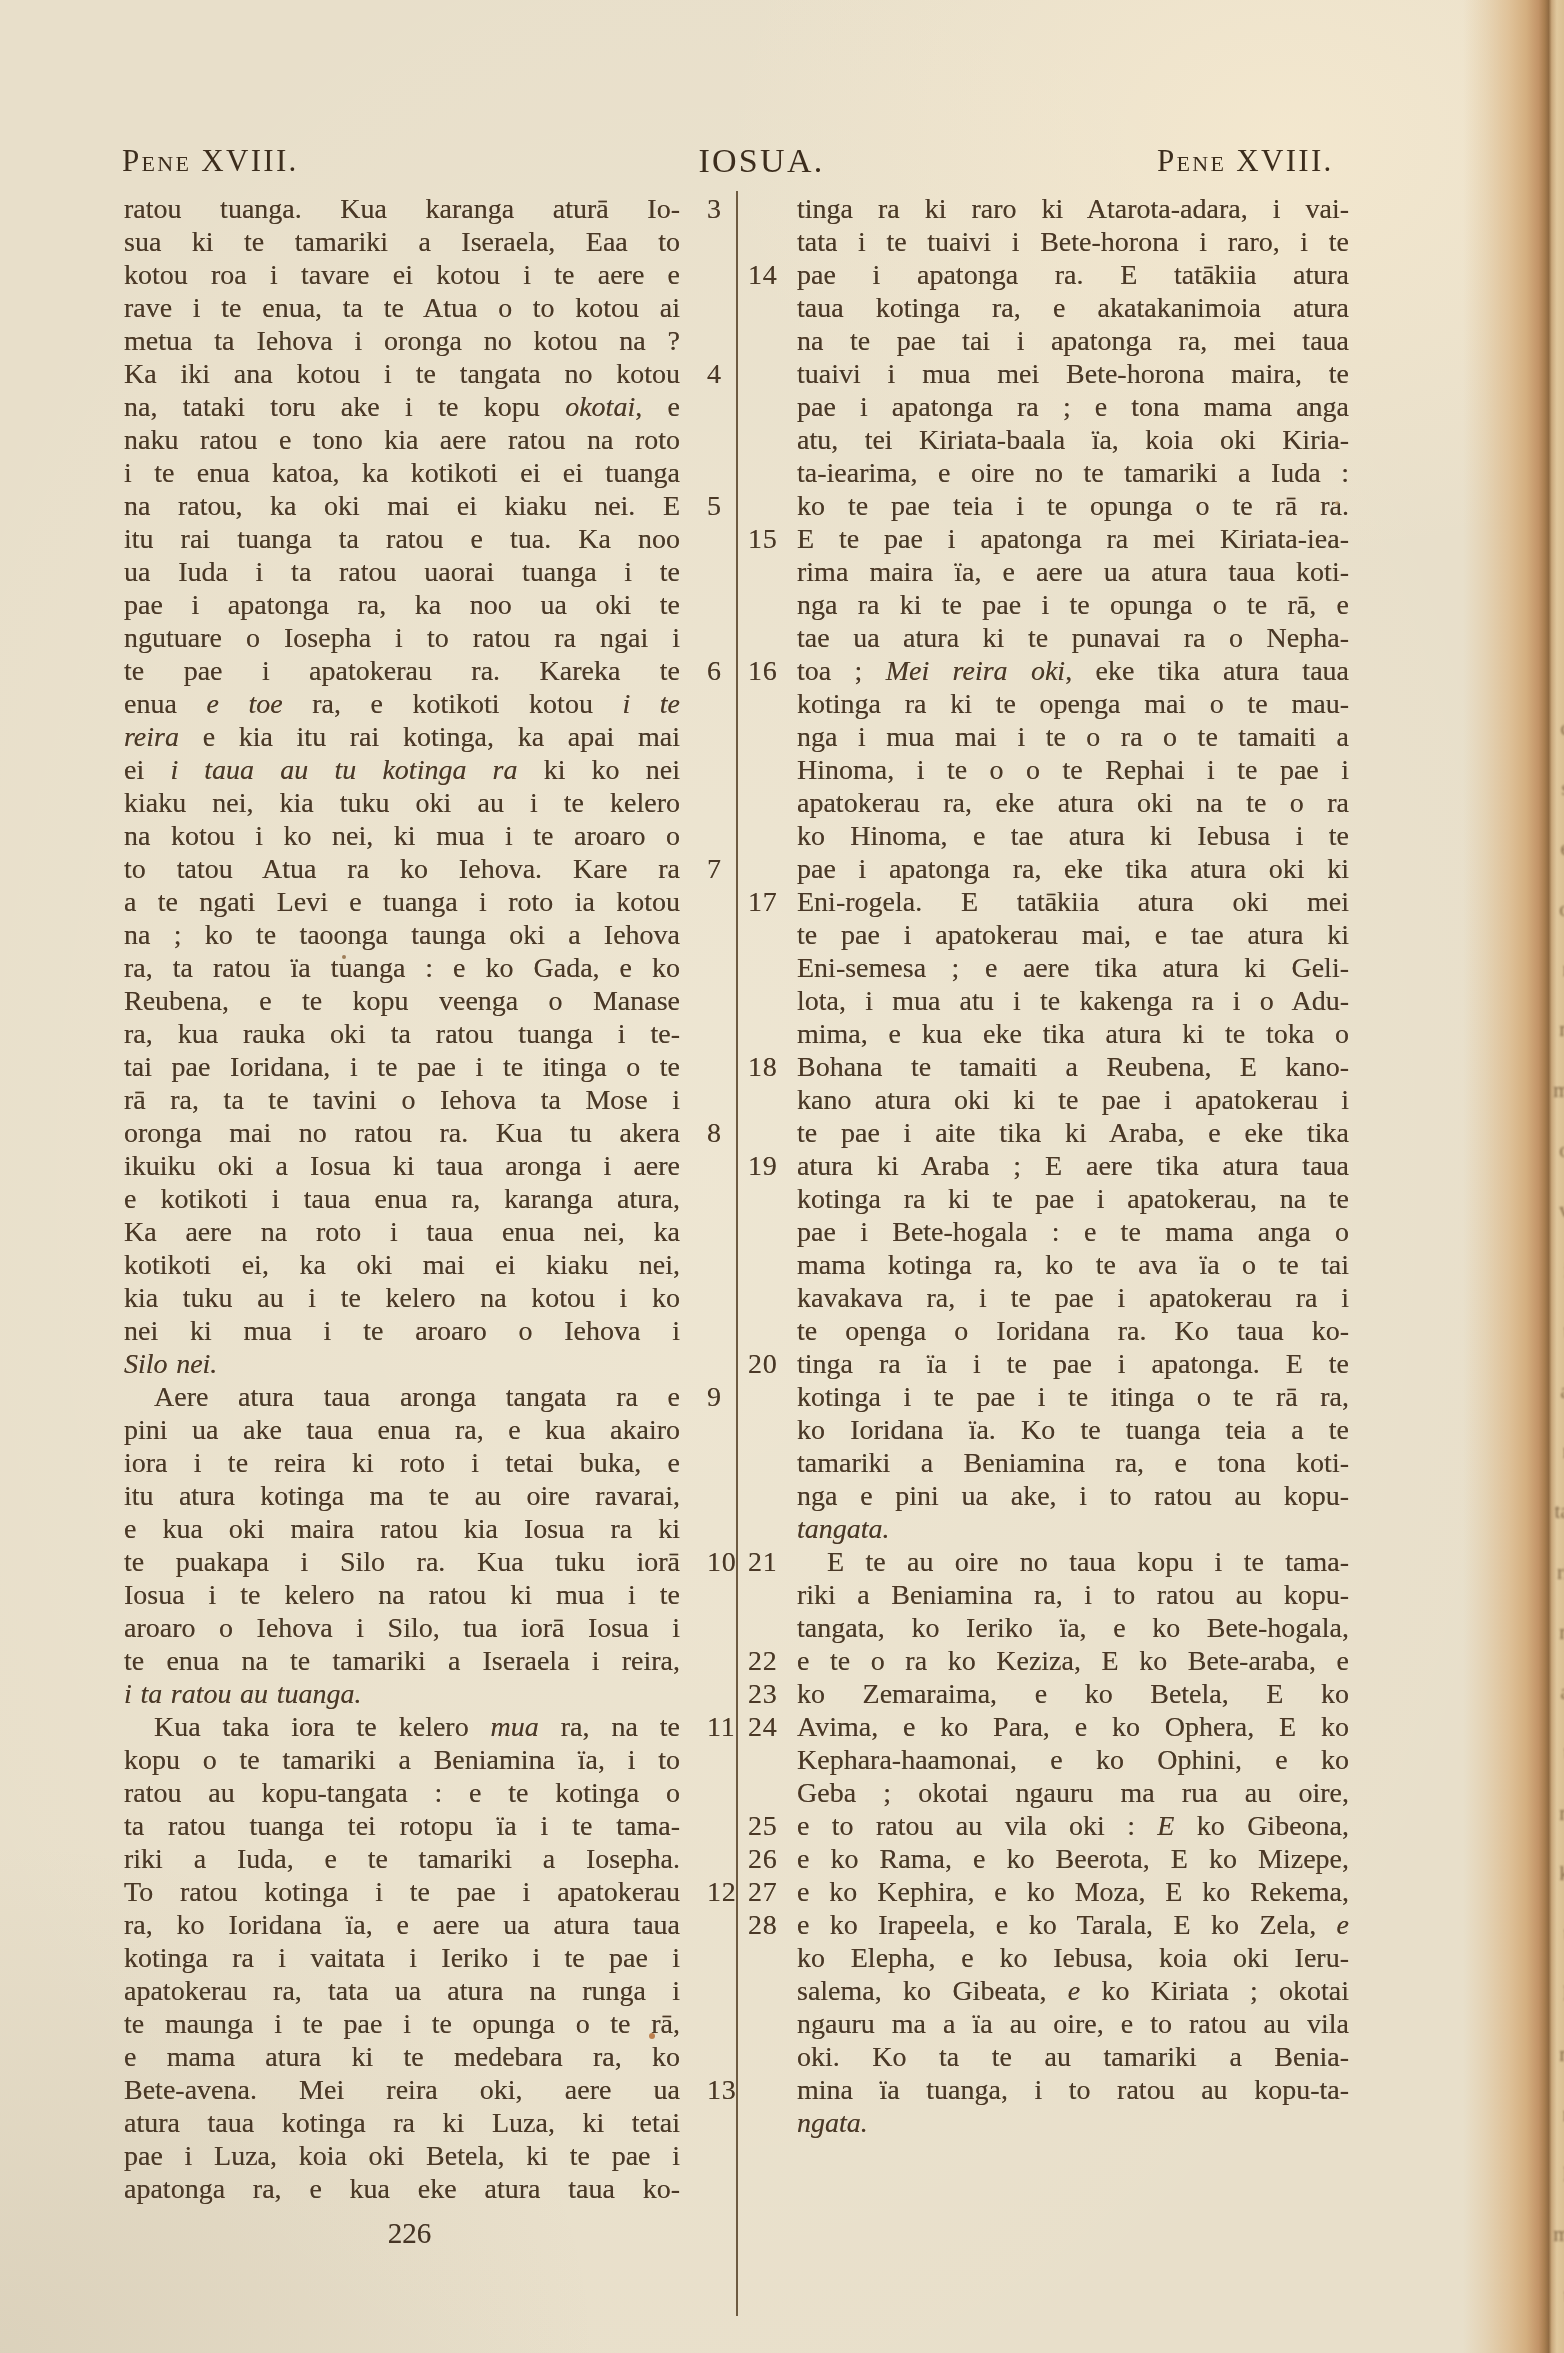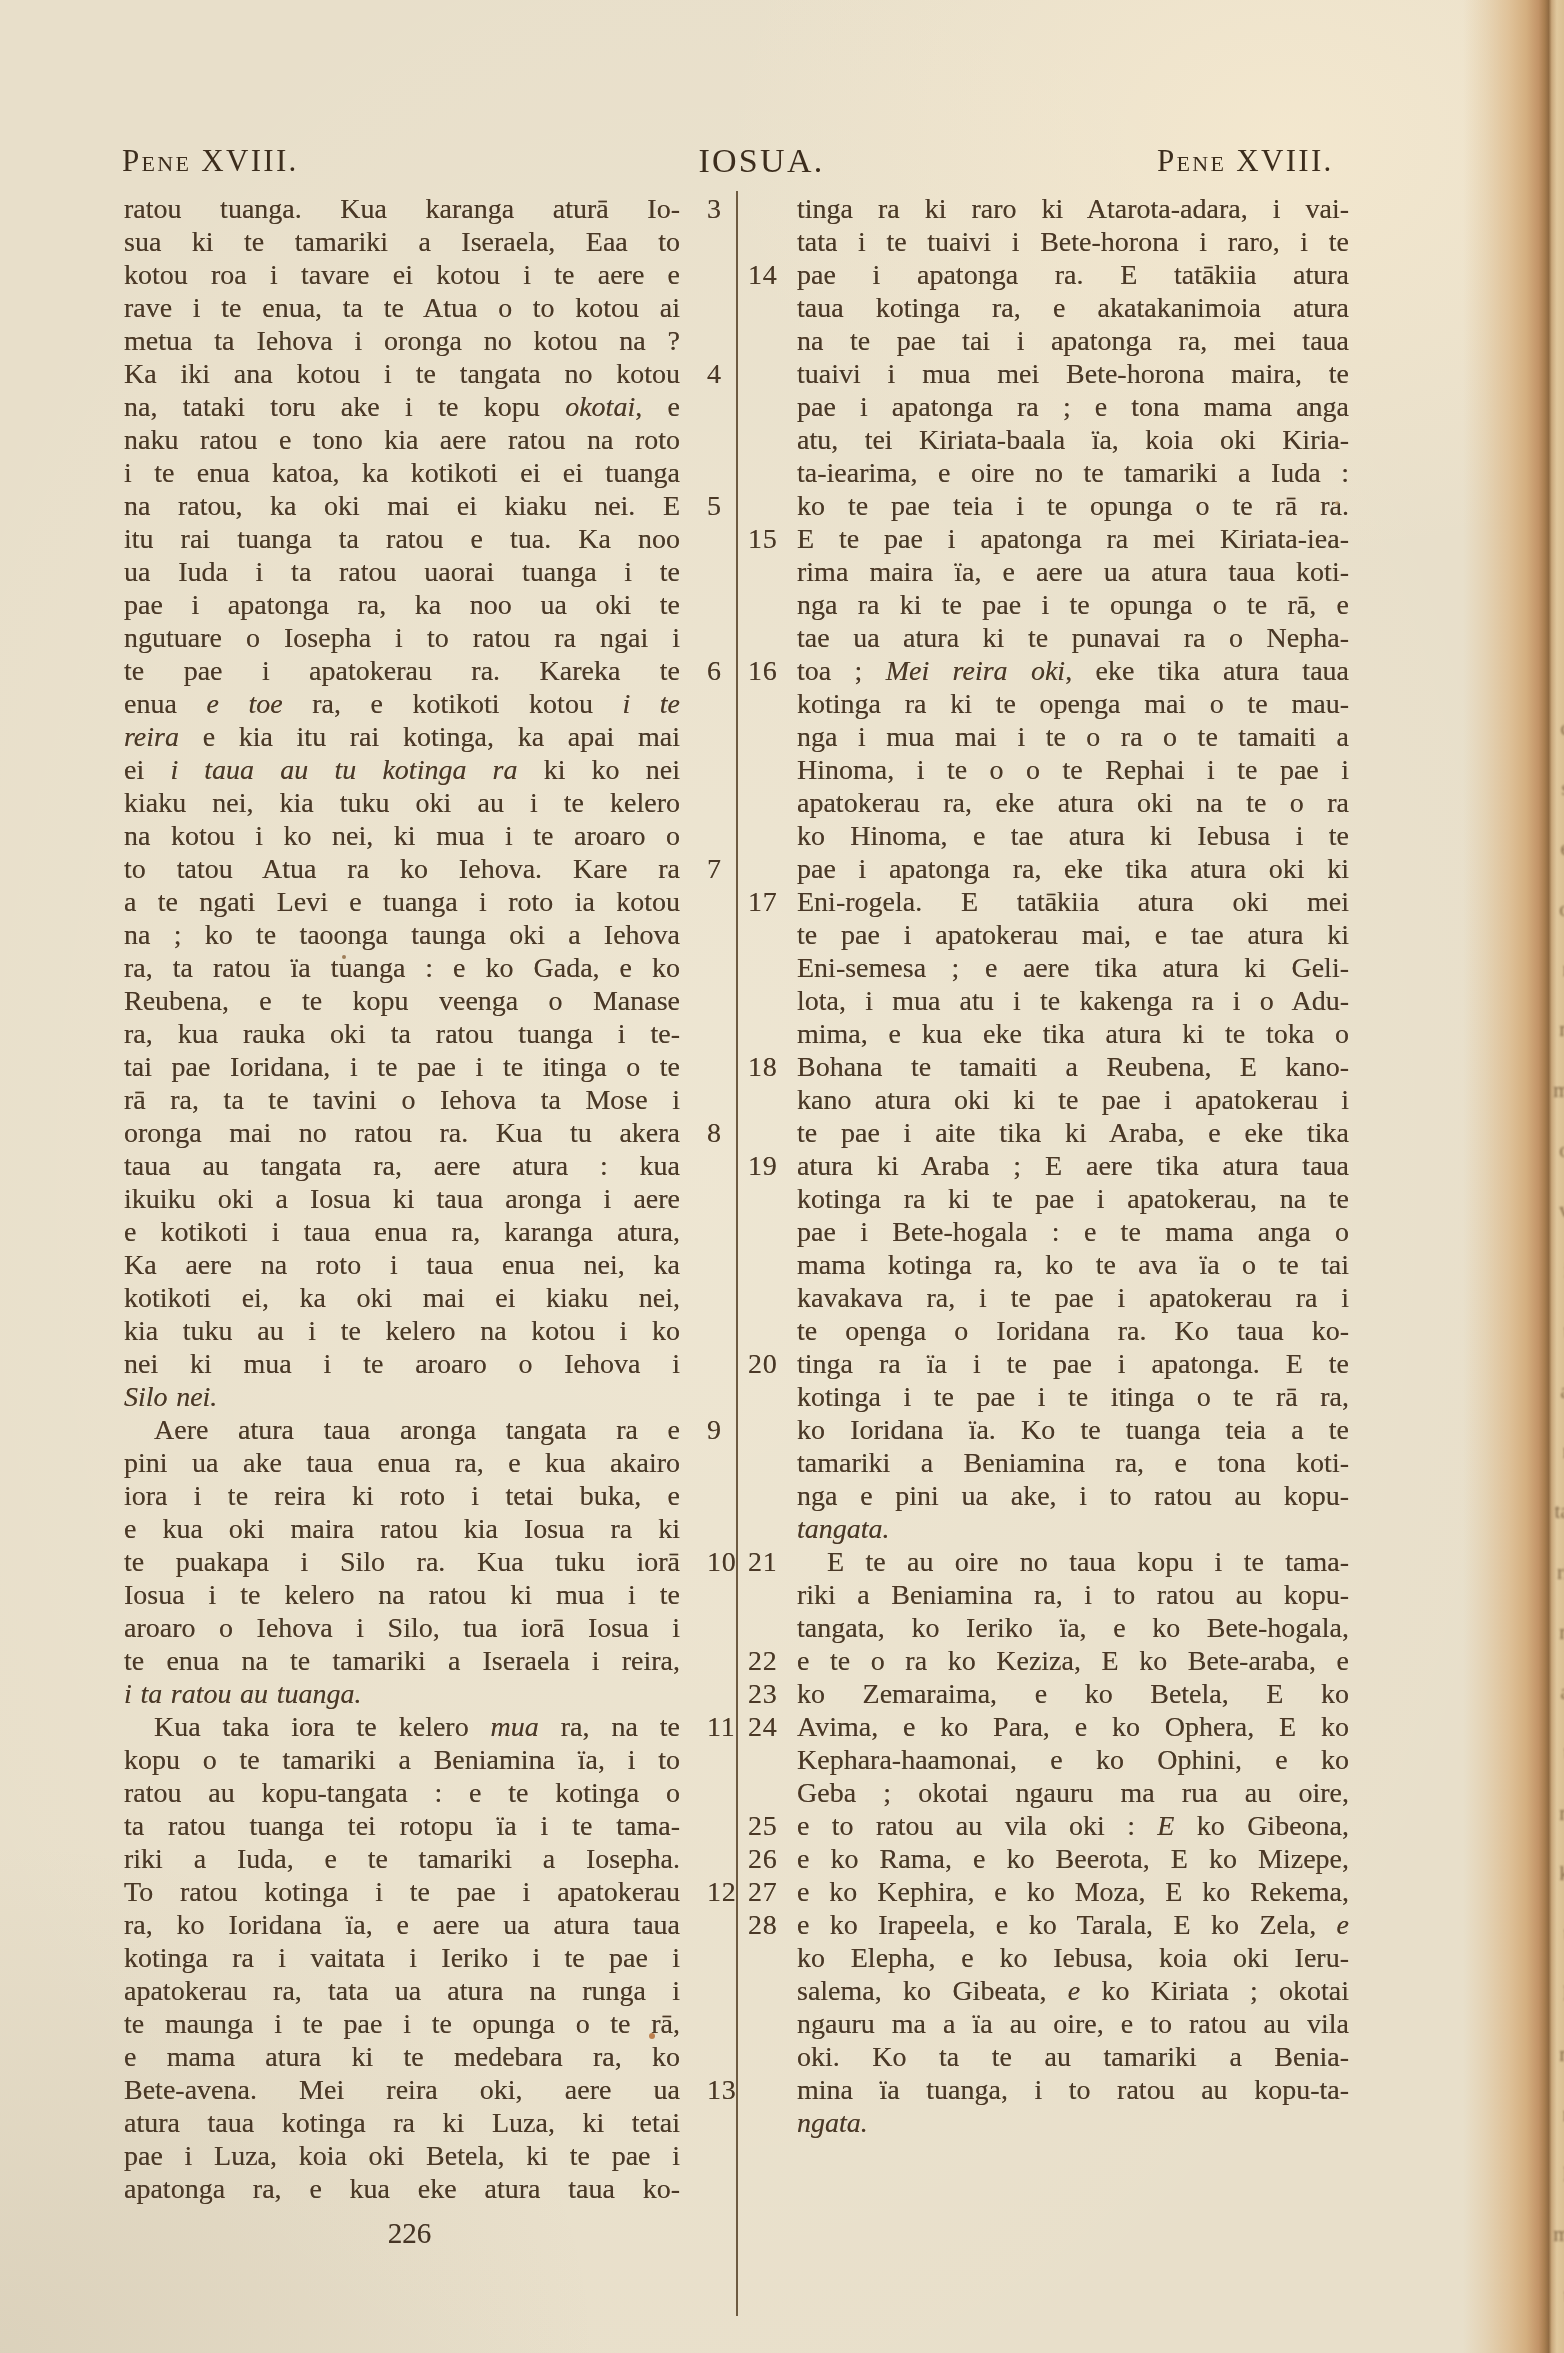--- a/index.html
+++ b/index.html
@@ -155,31 +155,31 @@
       <div class="text-line"><span>na kotou i ko nei, ki mua i te aroaro o</span></div>
       <div class="text-line"><span>to tatou Atua ra ko Iehova. Kare ra</span><span class="verse-num">7</span></div>
       <div class="text-line"><span>a te ngati Levi e tuanga i roto ia kotou</span></div>
       <div class="text-line"><span>na ; ko te taoonga taunga oki a Iehova</span></div>
       <div class="text-line"><span>ra, ta ratou ïa tuanga : e ko Gada, e ko</span></div>
       <div class="text-line"><span>Reubena, e te kopu veenga o Manase</span></div>
       <div class="text-line"><span>ra, kua rauka oki ta ratou tuanga i te-</span></div>
       <div class="text-line"><span>tai pae Ioridana, i te pae i te itinga o te</span></div>
       <div class="text-line"><span>rā ra, ta te tavini o Iehova ta Mose i</span></div>
       <div class="text-line"><span>oronga mai no ratou ra. Kua tu akera</span><span class="verse-num">8</span></div>
-      <div class="text-line"><span>taua au tangata ra, aere atura : kua</span></div>
       <div class="text-line"><span>ikuiku oki a Iosua ki taua aronga i aere</span></div>
       <div class="text-line"><span>e kotikoti i taua enua ra, karanga atura,</span></div>
       <div class="text-line"><span>Ka aere na roto i taua enua nei, ka</span></div>
       <div class="text-line"><span>kotikoti ei, ka oki mai ei kiaku nei,</span></div>
       <div class="text-line"><span>kia tuku au i te kelero na kotou i ko</span></div>
       <div class="text-line"><span>nei ki mua i te aroaro o Iehova i</span></div>
       <div class="text-line final"><span>Silo nei.</span></div>
       <div class="text-line indent"><span>Aere atura taua aronga tangata ra e</span><span class="verse-num">9</span></div>
       <div class="text-line"><span>pini ua ake taua enua ra, e kua akairo</span></div>
       <div class="text-line"><span>iora i te reira ki roto i tetai buka, e</span></div>
+      <div class="text-line"><span>itu atura kotinga ma te au oire ravarai,</span></div>
       <div class="text-line"><span>e kua oki maira ratou kia Iosua ra ki</span></div>
       <div class="text-line"><span>te puakapa i Silo ra. Kua tuku iorā</span><span class="verse-num">10</span></div>
       <div class="text-line"><span>Iosua i te kelero na ratou ki mua i te</span></div>
       <div class="text-line"><span>aroaro o Iehova i Silo, tua iorā Iosua i</span></div>
       <div class="text-line"><span>te enua na te tamariki a Iseraela i reira,</span></div>
       <div class="text-line final"><span>i ta ratou au tuanga.</span></div>
       <div class="text-line indent"><span>Kua taka iora te kelero </span><i>mua</i><span> ra, na te</span><span class="verse-num">11</span></div>
       <div class="text-line"><span>kopu o te tamariki a Beniamina ïa, i to</span></div>
       <div class="text-line"><span>ratou au kopu-tangata : e te kotinga o</span></div>
       <div class="text-line"><span>ta ratou tuanga tei rotopu ïa i te tama-</span></div>

